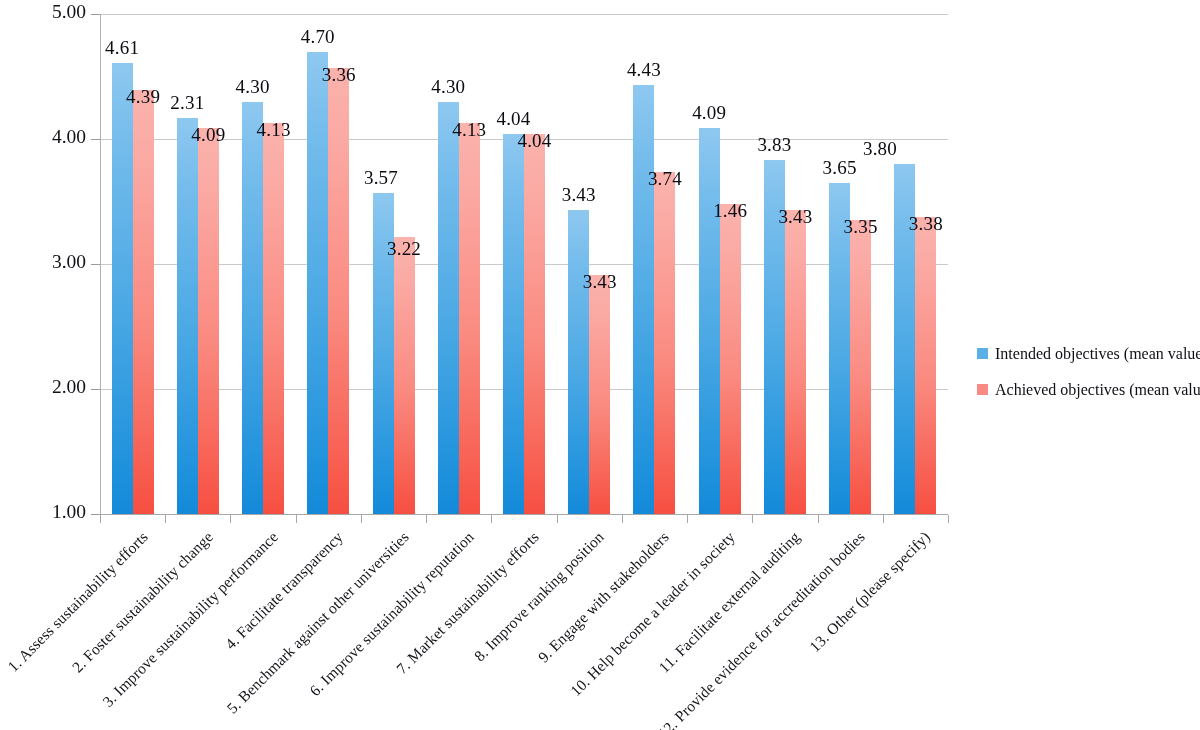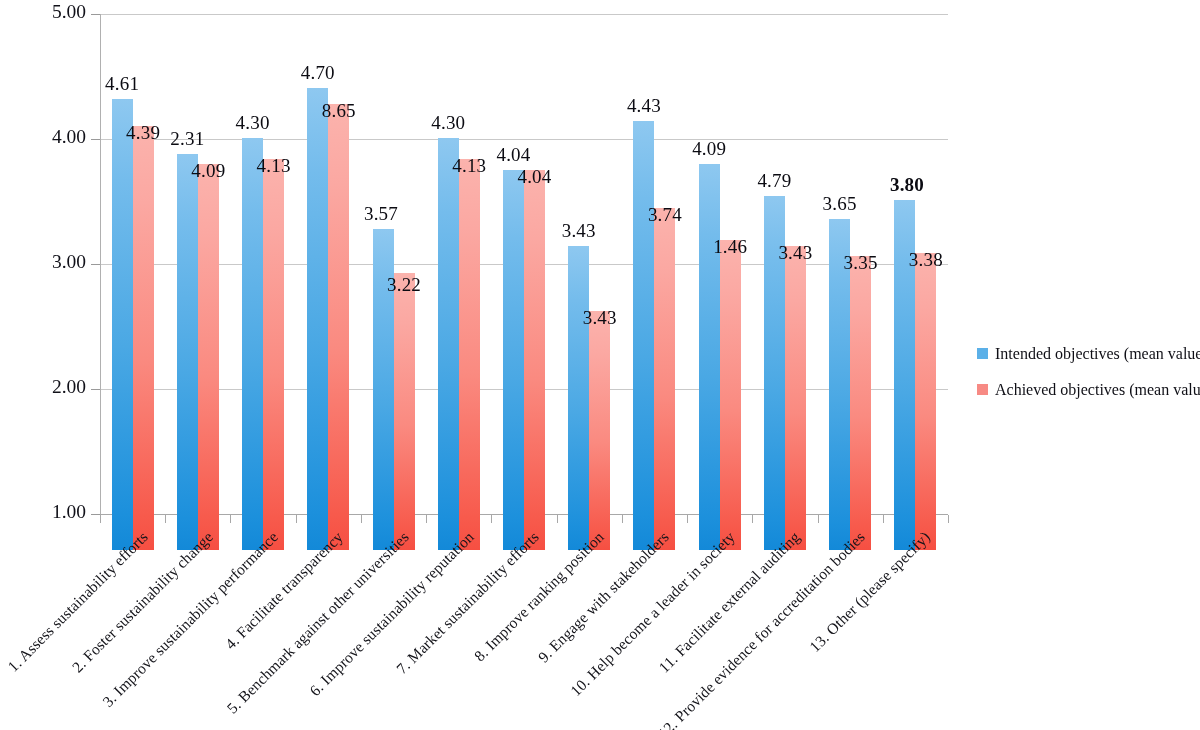--- a/index.html
+++ b/index.html
@@ -179,37 +179,37 @@
       <div class="xtick-mark" style="left: 556.615px;"></div>
       <div class="xtick-mark" style="left: 621.846px;"></div>
       <div class="xtick-mark" style="left: 687.077px;"></div>
       <div class="xtick-mark" style="left: 752.308px;"></div>
       <div class="xtick-mark" style="left: 817.538px;"></div>
       <div class="xtick-mark" style="left: 882.769px;"></div>
       <div class="xtick-mark" style="left: 948px;"></div>
     </div>
 
   <div id="bars-layer">
-      <div style="position: absolute; left: 100px; top: 14px; width: 848px; height: 500px; margin-top: 36px;">
+      <div style="position: absolute; left: 100px; top: 14px; width: 848px; height: 500px;">
         <div class="bar series-0" style="left: 11.6154px; top: 48.75px; height: 451.25px;"></div>
         <div class="bar-label" style="width: 54px; left: -4.88462px; top: 22.75px;">4.61</div>
         <div class="bar series-1" style="left: 32.6154px; top: 76.25px; height: 423.75px;"></div>
         <div class="bar-label" style="width: 54px; left: 16.1154px; top: 72.25px;">4.39</div>
         <div class="bar series-0" style="left: 76.8462px; top: 103.75px; height: 396.25px;"></div>
         <div class="bar-label" style="width: 54px; left: 60.3462px; top: 77.75px;">2.31</div>
         <div class="bar series-1" style="left: 97.8462px; top: 113.75px; height: 386.25px;"></div>
         <div class="bar-label" style="width: 54px; left: 81.3462px; top: 109.75px;">4.09</div>
         <div class="bar series-0" style="left: 142.077px; top: 87.5px; height: 412.5px;"></div>
         <div class="bar-label" style="width: 54px; left: 125.577px; top: 61.5px;">4.30</div>
         <div class="bar series-1" style="left: 163.077px; top: 108.75px; height: 391.25px;"></div>
         <div class="bar-label" style="width: 54px; left: 146.577px; top: 104.75px;">4.13</div>
         <div class="bar series-0" style="left: 207.308px; top: 37.5px; height: 462.5px;"></div>
         <div class="bar-label" style="width: 54px; left: 190.808px; top: 11.5px;">4.70</div>
         <div class="bar series-1" style="left: 228.308px; top: 53.75px; height: 446.25px;"></div>
-        <div class="bar-label" style="width: 54px; left: 211.808px; top: 49.75px;">8.65</div>
+        <div class="bar-label" style="width: 54px; left: 211.808px; top: 49.75px;">3.36</div>
         <div class="bar series-0" style="left: 272.538px; top: 178.75px; height: 321.25px;"></div>
         <div class="bar-label" style="width: 54px; left: 254px; top: 152.75px;">3.57</div>
         <div class="bar series-1" style="left: 293.538px; top: 222.5px; height: 277.5px;"></div>
         <div class="bar-label" style="width: 54px; left: 277.038px; top: 224px;">3.22</div>
         <div class="bar series-0" style="left: 337.769px; top: 87.5px; height: 412.5px;"></div>
         <div class="bar-label" style="width: 54px; left: 321.269px; top: 61.5px;">4.30</div>
         <div class="bar series-1" style="left: 358.769px; top: 108.75px; height: 391.25px;"></div>
         <div class="bar-label" style="width: 54px; left: 342.269px; top: 104.75px;">4.13</div>
         <div class="bar series-0" style="left: 403px; top: 120px; height: 380px;"></div>
         <div class="bar-label" style="width: 54px; left: 386.5px; top: 94px;">4.04</div>
@@ -221,29 +221,29 @@
         <div class="bar-label" style="width: 54px; left: 472.731px; top: 257.25px;">3.43</div>
         <div class="bar series-0" style="left: 533.462px; top: 71.25px; height: 428.75px;"></div>
         <div class="bar-label" style="width: 54px; left: 516.962px; top: 45.25px;">4.43</div>
         <div class="bar series-1" style="left: 554.462px; top: 157.5px; height: 342.5px;"></div>
         <div class="bar-label" style="width: 54px; left: 537.962px; top: 153.5px;">3.74</div>
         <div class="bar series-0" style="left: 598.692px; top: 113.75px; height: 386.25px;"></div>
         <div class="bar-label" style="width: 54px; left: 582.192px; top: 87.75px;">4.09</div>
         <div class="bar series-1" style="left: 619.692px; top: 190px; height: 310px;"></div>
         <div class="bar-label" style="width: 54px; left: 603.192px; top: 186px;">1.46</div>
         <div class="bar series-0" style="left: 663.923px; top: 146.25px; height: 353.75px;"></div>
-        <div class="bar-label" style="width: 54px; left: 647.423px; top: 120.25px;">4.79</div>
+        <div class="bar-label" style="width: 54px; left: 647.423px; top: 120.25px;">3.83</div>
         <div class="bar series-1" style="left: 684.923px; top: 196.25px; height: 303.75px;"></div>
         <div class="bar-label" style="width: 54px; left: 668.423px; top: 192.25px;">3.43</div>
         <div class="bar series-0" style="left: 729.154px; top: 168.75px; height: 331.25px;"></div>
         <div class="bar-label" style="width: 54px; left: 712.654px; top: 142.75px;">3.65</div>
         <div class="bar series-1" style="left: 750.154px; top: 206.25px; height: 293.75px;"></div>
         <div class="bar-label" style="width: 54px; left: 733.654px; top: 202.25px;">3.35</div>
         <div class="bar series-0" style="left: 794.385px; top: 150px; height: 350px;"></div>
-        <div class="bar-label" style="width: 54px; left: 780px; top: 124px; font-weight: bold;">3.80</div>
+        <div class="bar-label" style="width: 54px; left: 753px; top: 124px;">3.80</div>
         <div class="bar series-1" style="left: 815.385px; top: 202.5px; height: 297.5px;"></div>
         <div class="bar-label" style="width: 54px; left: 798.885px; top: 198.5px; text-align: center;">3.38</div>
       </div>
     </div>
 
   <div id="xlabels-layer">
       <div class="xlabel" style="left: 138.615px; top: 528px; transform: translateX(-100%) rotate(-45deg); transform-origin: right top;">1. Assess sustainability efforts</div>
       <div class="xlabel" style="left: 203.846px; top: 528px; transform: translateX(-100%) rotate(-45deg); transform-origin: right top;">2. Foster sustainability change</div>
       <div class="xlabel" style="left: 269.077px; top: 528px; transform: translateX(-100%) rotate(-45deg); transform-origin: right top;">3. Improve sustainability performance</div>
       <div class="xlabel" style="left: 334.308px; top: 528px; transform: translateX(-100%) rotate(-45deg); transform-origin: right top;">4. Facilitate transparency</div>

